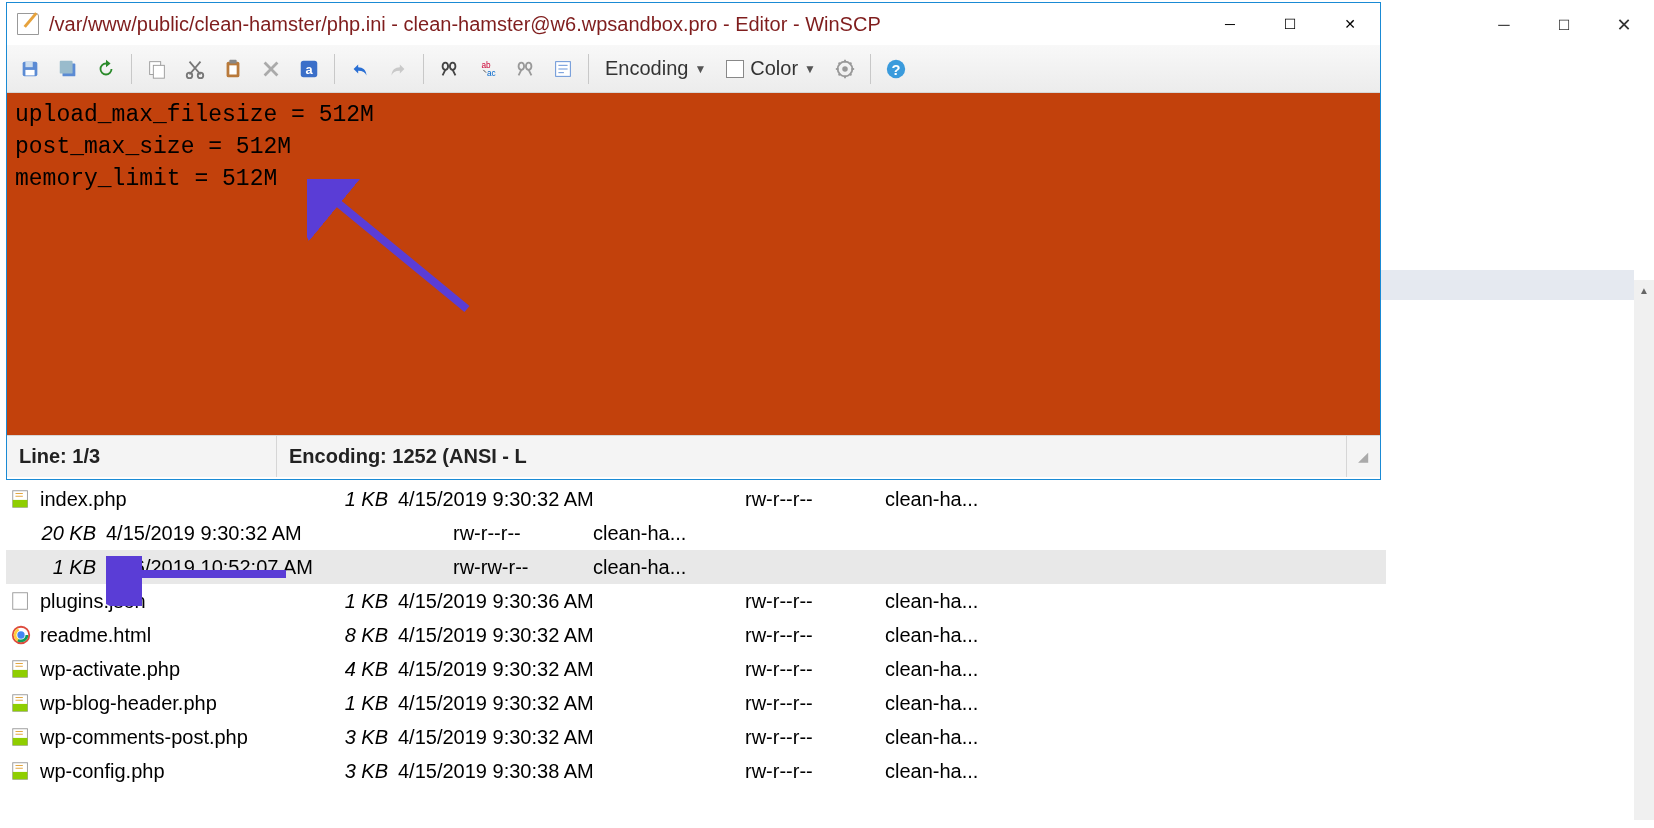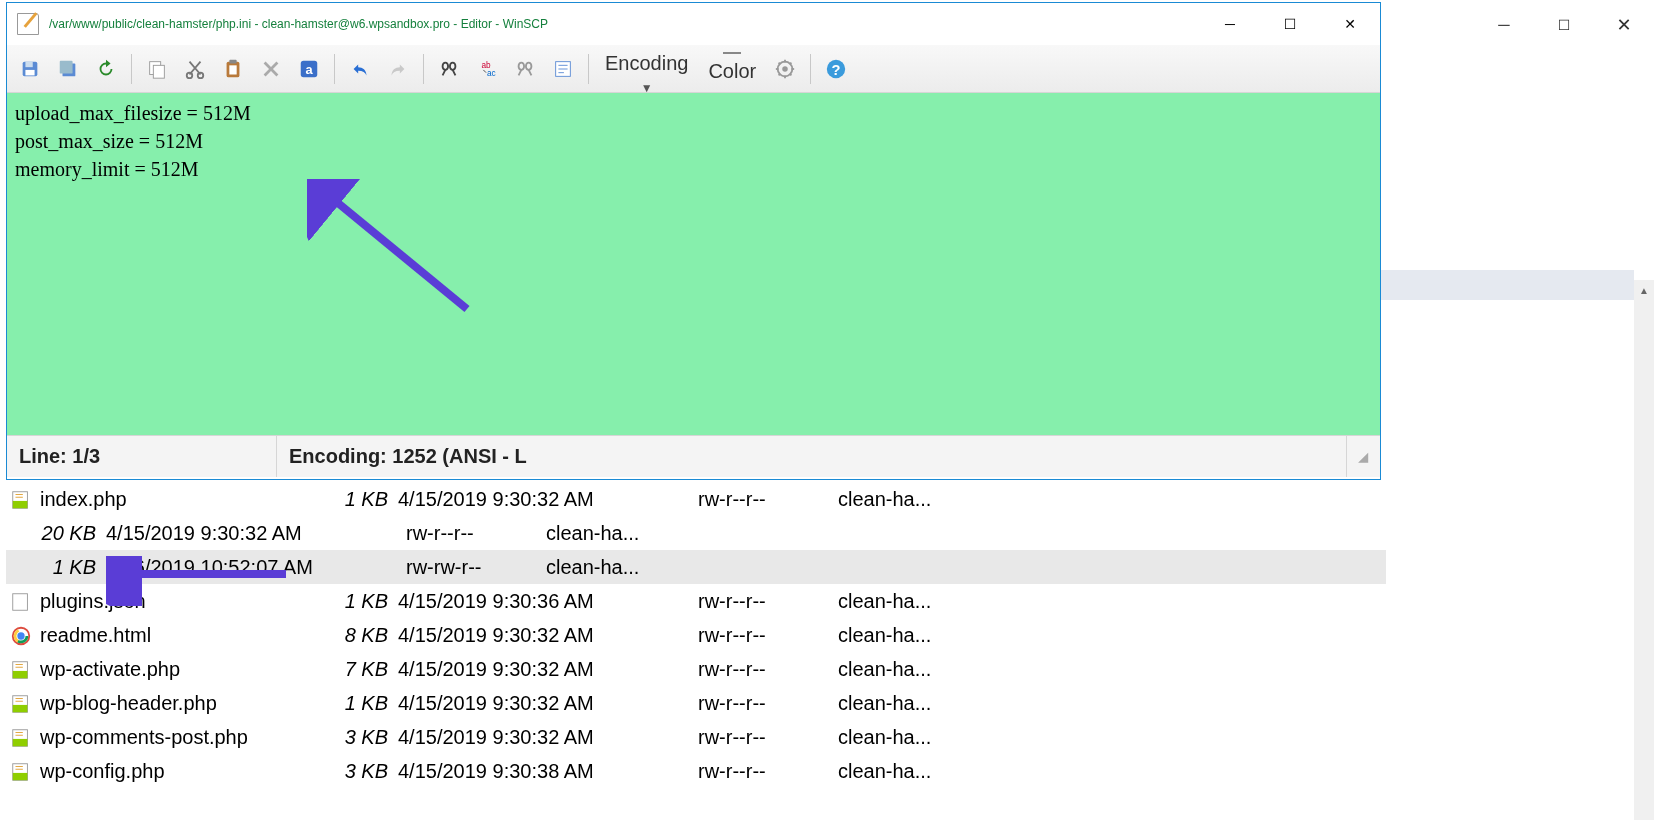--- a/index.html
+++ b/index.html
@@ -14,51 +14,51 @@
 .bg-scrollarea { position: absolute; top: 280px; right: 0; width: 20px; height: 540px; background: #f0f0f0; }
 .bg-scrollthumb { position: absolute; top: 0; left: 0; right: 0; height: 20px; display: flex; align-items: center; justify-content: center; font-size: 10px; color: #666; }
 .bg-stripe { position: absolute; top: 270px; left: 1380px; right: 20px; height: 30px; background: #e5e9f0; }
 
 
 .editor-window { position: absolute; top: 2px; left: 6px; width: 1375px; height: 478px; border: 1px solid #1a8ad4; background: #fff; }
 .ed-titlebar { height: 42px; display: flex; align-items: center; padding: 0 0 0 10px; background: #fff; }
 .ed-icon { width: 22px; height: 22px; margin-right: 10px; position: relative; }
 .ed-icon .page { position:absolute; inset:0; background:#fff; border:1px solid #999; border-top-right-radius:3px; }
 .ed-icon .pen { position:absolute; width:3px; height:18px; background:#e6a23c; transform:rotate(40deg); top:-2px; left:12px; }
-.ed-title { flex:1; font-size: 12px; color:#15803d; white-space:nowrap; overflow:hidden; }
+.ed-title { flex:1; font-size: 20px; color:#7f1d1d; white-space:nowrap; overflow:hidden; }
 .ed-winbtns { display:flex; }
 .ed-winbtn { width: 60px; height:42px; display:flex; align-items:center; justify-content:center; color:#000; font-size:14px; }
 
 
 .toolbar { height: 48px; background: linear-gradient(#f8f8f8,#ececec); border-bottom:1px solid #d6d6d6; display:flex; align-items:center; padding:0 6px; gap:4px; }
 .tbtn { width:34px; height:34px; display:flex; align-items:center; justify-content:center; border-radius:3px; position:relative; }
 .tsep { width:1px; height:30px; background:#c8c8c8; margin:0 4px; }
 .tbtn svg { width:22px; height:22px; }
-.enc-btn { display:flex; align-items:center; gap:6px; font-size:20px; color:#333; padding:0 8px; height:34px;flex-direction:column; }
+.enc-btn { display:flex; align-items:center; gap:6px; font-size:20px; color:#333; padding:0 8px; height:34px; }
 .enc-btn .cb { width:18px; height:18px; border:1px solid #888; background:#fff; }
 .enc-btn .caret { font-size:12px; color:#555; }
 
 
-.ed-body { background:#86efac; height: 342px; padding: 6px 8px; font-family: Liberation Serif, serif; font-size: 20px; line-height:1.4; color:#000; white-space:pre; position:relative; }
+.ed-body { background:#c2410c; height: 342px; padding: 6px 8px; font-family: Liberation Mono, monospace; font-size: 23px; line-height:1.4; color:#000; white-space:pre; position:relative; }
 .arrow1 { position:absolute; top:86px; left:300px; pointer-events:none; }
 
 
 .ed-status { height: 42px; background:#f4f4f4; border-top:1px solid #d6d6d6; display:flex; align-items:stretch; font-size:20px; color:#222; }
 .ed-status > div { border-right:1px solid #d6d6d6; display:flex; align-items:center; padding:0 12px;font-weight:bold; }
 .st-grip { margin-left:auto; border:none !important; padding-right:6px; color:#aaa; font-size:12px; }
 
 
 .filelist { position:absolute; top: 482px; left: 6px; width: 1380px; font-size:20px; }
 .frow { display:flex; align-items:center; height:34px; padding-left:4px; }
 .frow.sel { background:#e8e8e8; }
 .ficon { width:22px; height:22px; margin-right:8px; }
-.fname { width: 292px; display:flex; align-items:flex-end; }
+.fname { width: 292px; display:flex; align-items:center; }
 .fsize { width: 96px; text-align:right; padding-right:10px;font-style:italic; }
 .fdate { width: 300px; }
-.fperm { width: 140px; }
+.fperm { width: 140px; margin-left: 47px; }
 .fown { width: 140px; }
 
 .arrow2 { position:absolute; top:556px; left:106px; pointer-events:none; }
 
 </style>
 </head>
 <body>
 
 <div class="bg-window">
   <div class="bg-titlebar">
@@ -128,21 +128,21 @@
   </div>
   <div class="frow">
     <div class="fname">
         <span class="ficon"><svg viewBox="0 0 24 24">
             <rect x="3" y="3" width="16" height="18" fill="#fff" stroke="#999"></rect>
             <rect x="3" y="13" width="16" height="8" fill="#8fce00"></rect>
             <path d="M6 6h8M6 9h8" stroke="#e0a030"></path>
           </svg></span>
         <span>wp-activate.php</span>
       </div>
-    <div class="fsize">7 KB</div>
+    <div class="fsize">4 KB</div>
     <div class="fdate">4/15/2019 9:30:32 AM</div>
     <div class="fperm">rw-r--r--</div>
     <div class="fown">clean-ha...</div>
   </div>
   <div class="frow">
     <div class="fname">
         <span class="ficon"><svg viewBox="0 0 24 24">
             <rect x="3" y="3" width="16" height="18" fill="#fff" stroke="#999"></rect>
             <rect x="3" y="13" width="16" height="8" fill="#8fce00"></rect>
             <path d="M6 6h8M6 9h8" stroke="#e0a030"></path>

